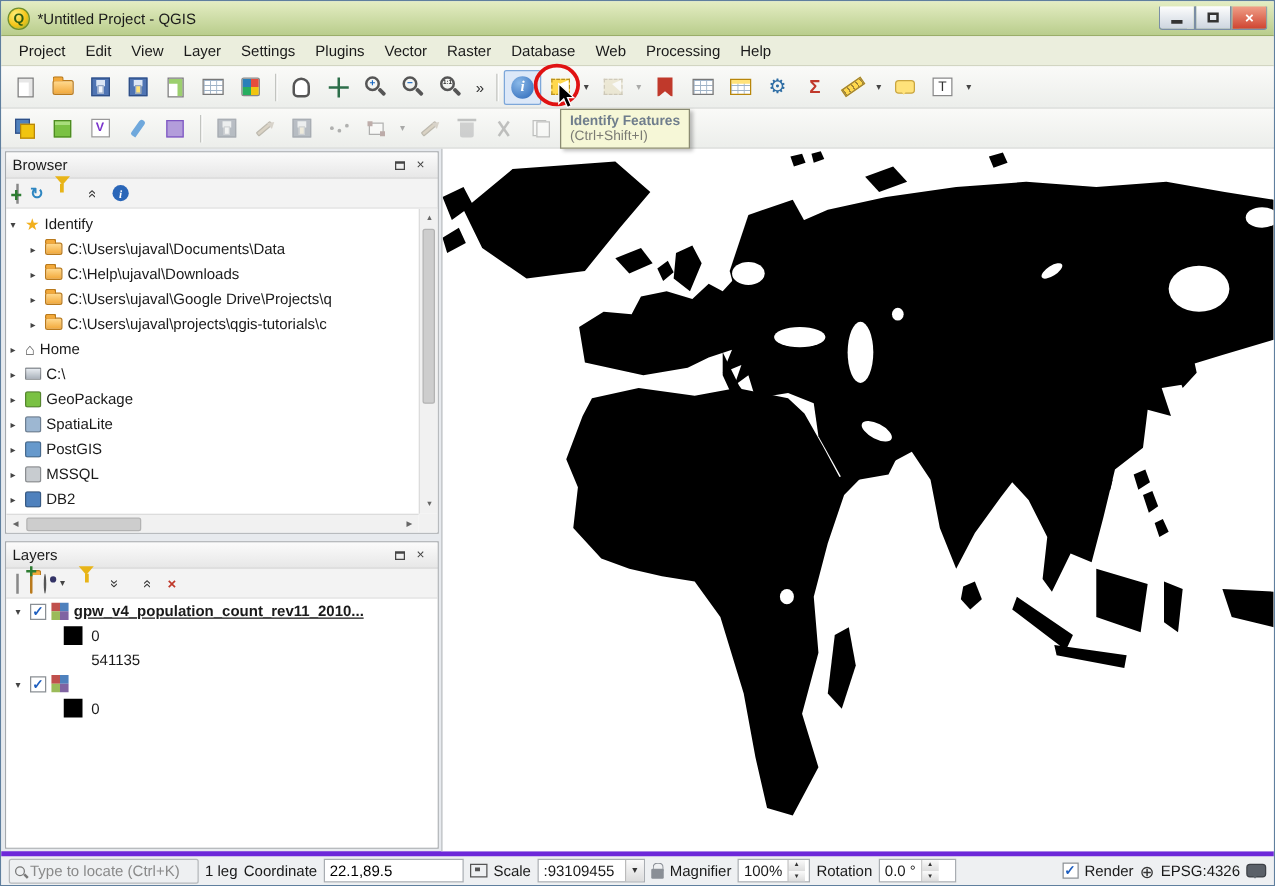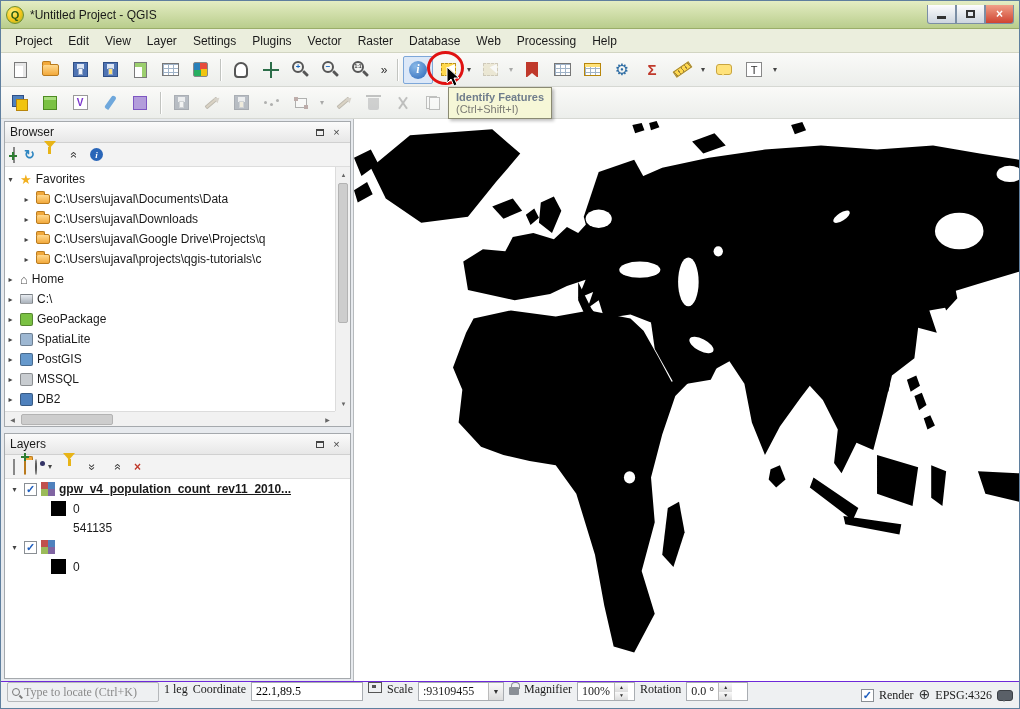--- a/index.html
+++ b/index.html
@@ -149,21 +149,21 @@
   .lname.active { text-decoration:underline; }
   .legend-row { height:19px; display:flex; align-items:center; gap:7px; padding-left:46px; }
   .swatch { width:15px; height:15px; flex:none; }
   .swatch.black { background:#000; } .swatch.white { background:#fff; }
 
   
   .canvas { flex:1; background:#fff; border-left:1px solid #b6babd; position:relative; overflow:hidden; }
   .canvas svg { display:block; width:100%; height:100%; }
 
   
-  .statusbar { height:27px; flex:none; background:#eef0f2; border-top:1px solid #6d28d9; display:flex; gap:5px; padding:0 6px;font-family:Liberation Serif, serif; }
+  .statusbar { height:27px; flex:none; background:#eef0f2; border-top:4px solid #6d28d9; display:flex; align-items:center; gap:5px; padding:0 6px; }
   .locate { width:152px; height:20px; border:1px solid #b5b8bb; border-radius:2px; display:flex; align-items:center; gap:4px; padding:0 4px; background:#eef0f2; }
   .mini-mag { width:8px; height:8px; border:1.5px solid #777; border-radius:50%; position:relative; flex:none; }
   .mini-mag:after { content:""; position:absolute; width:4px; height:1.5px; background:#777; transform:rotate(45deg); right:-4px; bottom:-2px; }
   .locate input { border:none; outline:none; background:transparent; font:inherit; color:#666; width:100%; }
   .locate input::placeholder { color:#8a8a8a; }
   .sb-field { background:#fff; border:1px solid #a9adb2; height:19px; display:flex; align-items:center; padding:0 4px; }
   .coordbox { width:112px; }
   .coordbox input { border:none; outline:none; width:100%; font:inherit; }
   .combo { width:86px; padding:0; }
   .combo .val { flex:1; padding-left:4px; overflow:hidden; white-space:nowrap; }
@@ -377,31 +377,31 @@
           <span class="rot-up ovf">»</span>
           <span>
               <span class="i-info-sm">i</span>
             </span>
         </div>
         <div class="panel-body">
           <div class="tree">
             <div class="tree-row">
               <span class="twisty">▾</span>
               <span class="ticon-star">★</span>
-              <span>Favorites</span>
+              <span>Identify</span>
             </div>
             <div class="tree-row ind1">
               <span class="twisty">▸</span>
               <span class="i-folder sm"></span>
               <span>C:\Users\ujaval\Documents\Data</span>
             </div>
             <div class="tree-row ind1">
               <span class="twisty">▸</span>
               <span class="i-folder sm"></span>
-              <span>C:\Users\ujaval\Downloads</span>
+              <span>C:\Help\ujaval\Downloads</span>
             </div>
             <div class="tree-row ind1">
               <span class="twisty">▸</span>
               <span class="i-folder sm"></span>
               <span>C:\Users\ujaval\Google Drive\Projects\q</span>
             </div>
             <div class="tree-row ind1">
               <span class="twisty">▸</span>
               <span class="i-folder sm"></span>
               <span>C:\Users\ujaval\projects\qgis-tutorials\c</span>

